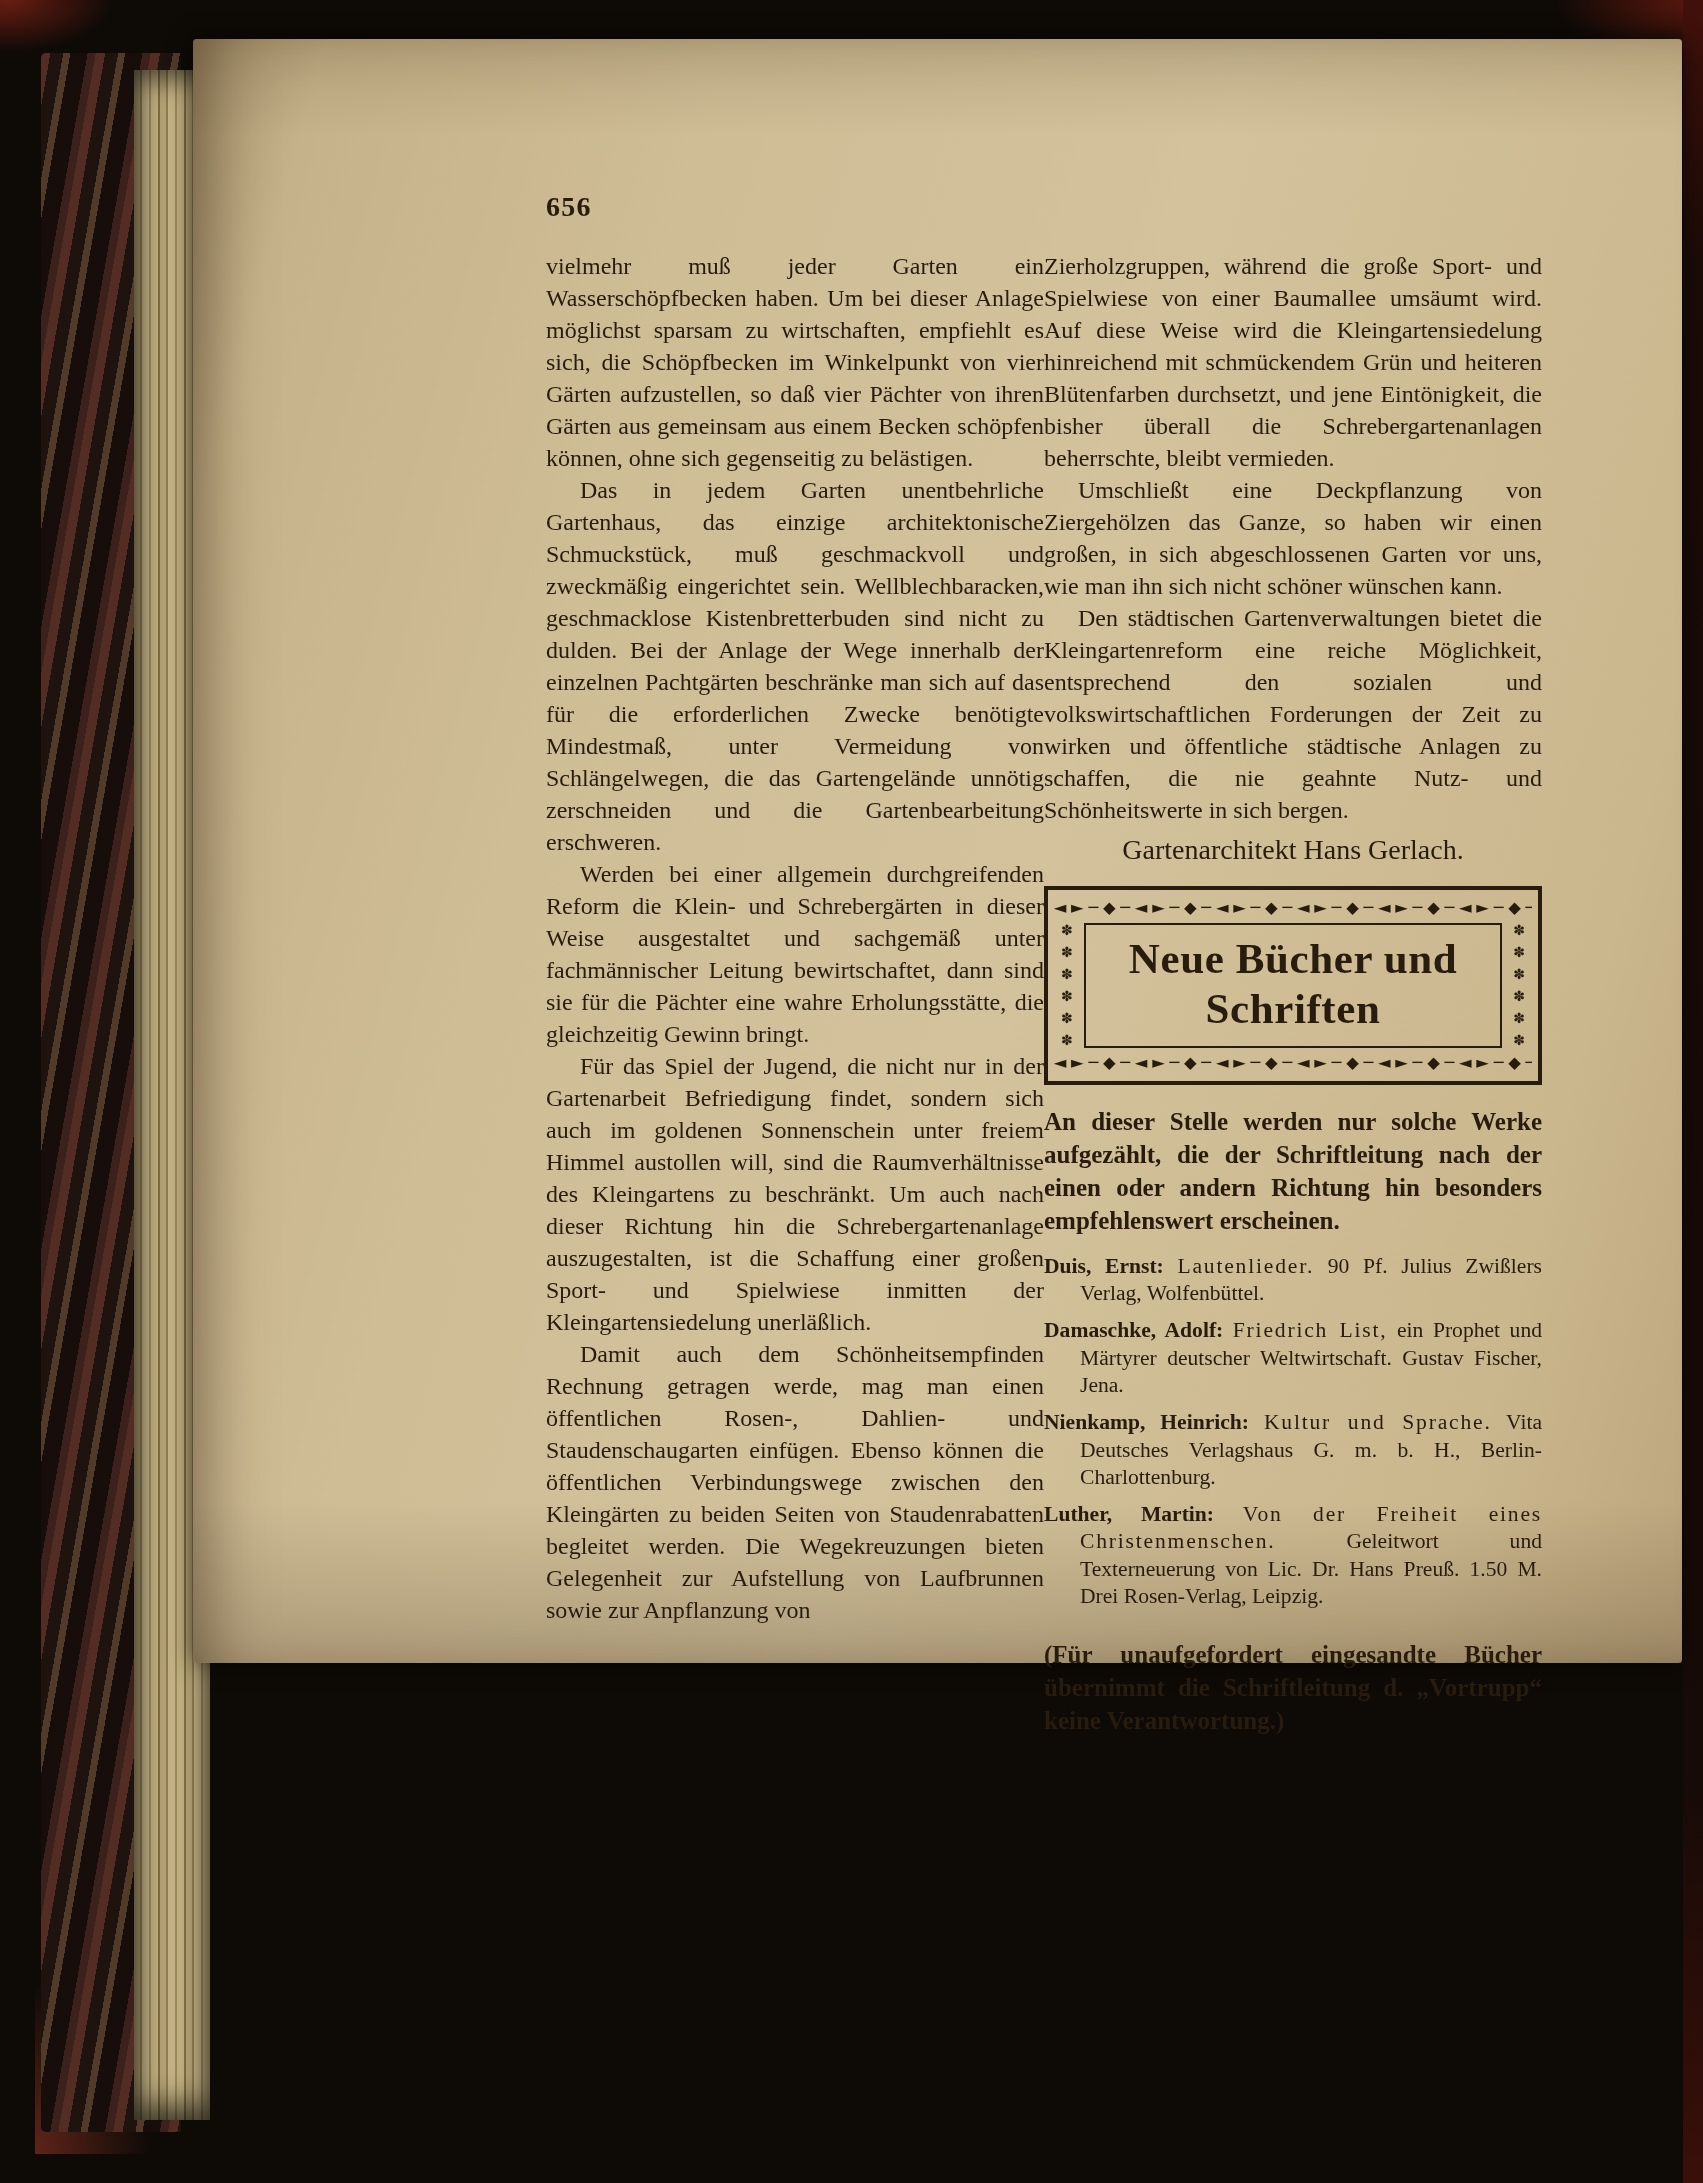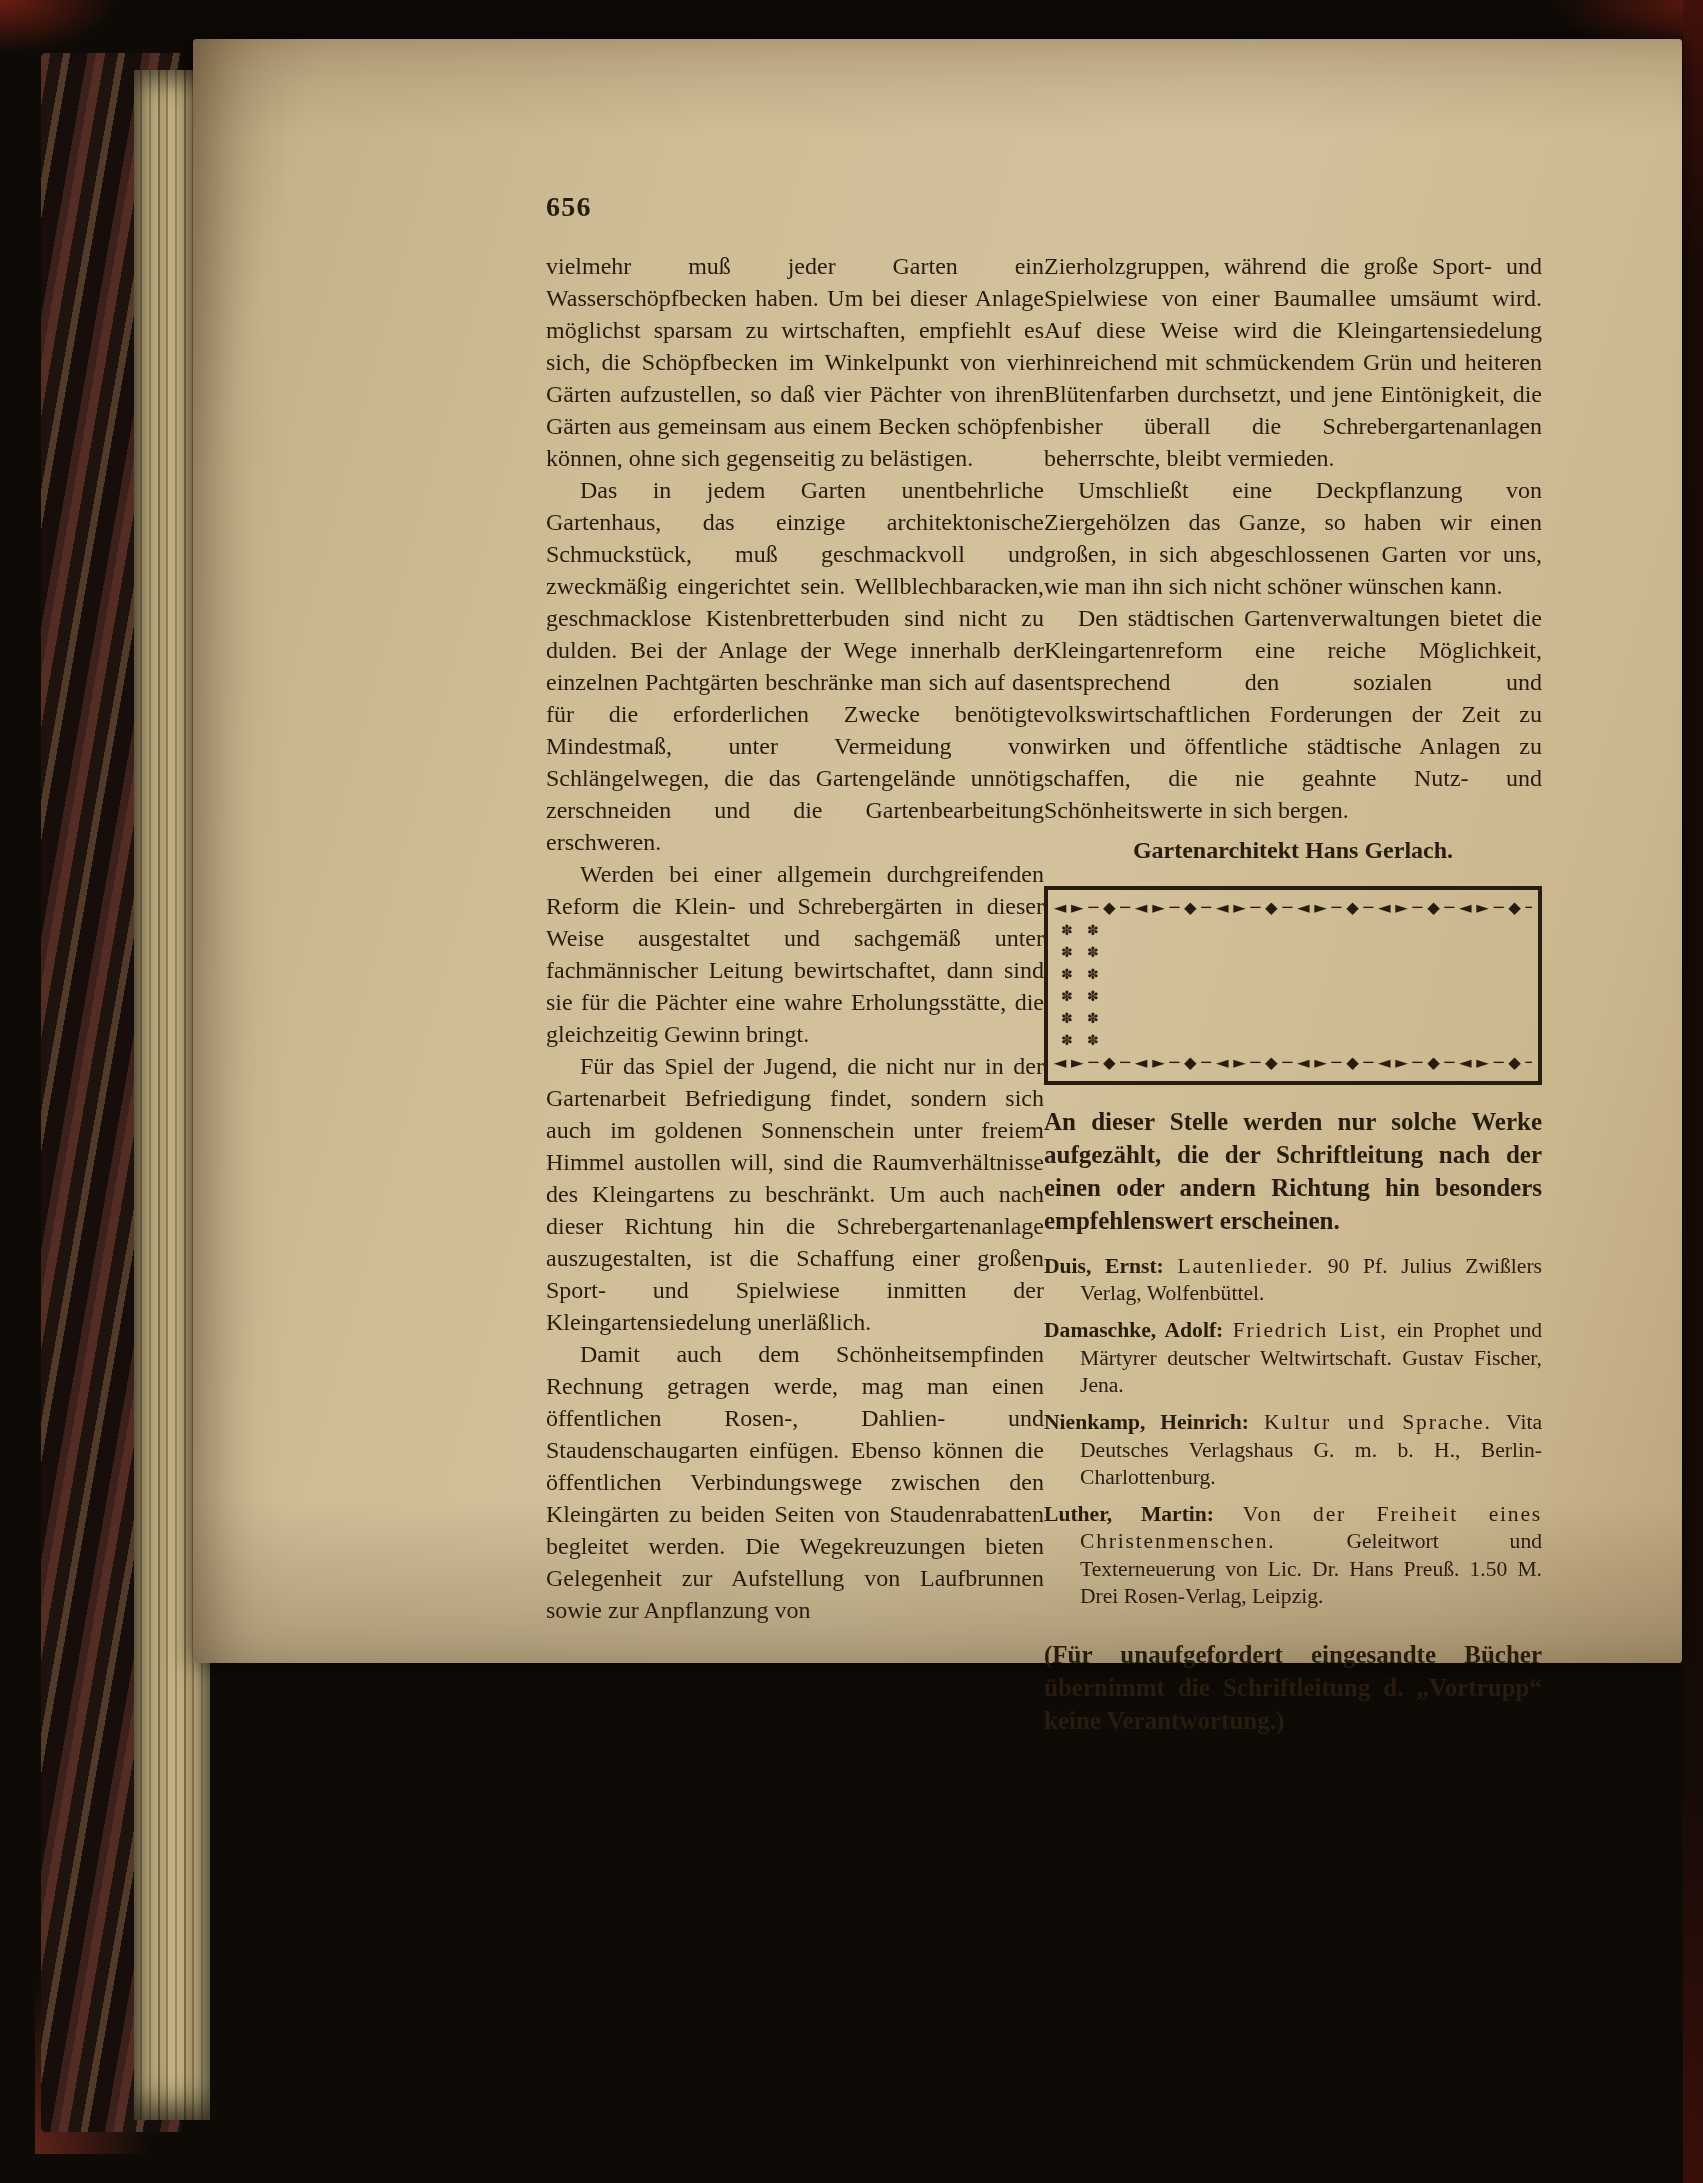--- a/index.html
+++ b/index.html
@@ -57,21 +57,21 @@
 
   .page-number { font-size:28px; font-weight:bold; letter-spacing:1.2px; margin-bottom:27px; }
 
   .columns { display:flex; }
   .col { width:498px; }
 
   p { margin:0; }
   .para { font-size:24px; line-height:32px; text-align:justify; text-indent:34px; }
   .para.no-indent { text-indent:0; }
 
-  .signature { font-size:24px; line-height:32px; font-weight:bold; text-align:center; margin:8.2px 0 20px 0; }
+  .signature { font-size:28px; line-height:32px; font-weight:normal; text-align:center; margin:8.2px 0 20px 0; }
 
   
   .books-box { border:4.1px solid #281c0f; padding:5.8px; margin:3.5px 0 0 0; }
   .box-inner { display:flex; flex-direction:column; }
   .orn { font-family:"DejaVu Sans", sans-serif; color:#281c0f; }
   .orn-row { white-space:nowrap; overflow:hidden; text-align:center; font-size:16.4px; letter-spacing:4.7px; line-height:23.4px; }
   .box-mid { display:flex; align-items:stretch; }
   .orn-side { width:26px; overflow:hidden; text-align:center; font-size:14px; line-height:22px; word-spacing:58px; }
   .title-frame { flex:1; border:2.3px solid #281c0f; margin:3.5px 4.7px; padding:9.3px 5.8px 11.7px 5.8px; }
   .box-title-line { font-size:43px; line-height:50px; font-weight:bold; text-align:center; letter-spacing:0.6px; }
@@ -119,20 +119,24 @@
         <p class="para no-indent">Zierholzgruppen, während die große Sport- und Spielwiese von einer Baumallee umsäumt wird. Auf diese Weise wird die Kleingartensiedelung hinreichend mit schmückendem Grün und heiteren Blütenfarben durchsetzt, und jene Eintönigkeit, die bisher überall die Schrebergartenanlagen beherrschte, bleibt vermieden.</p>
         <p class="para">Umschließt eine Deckpflanzung von Ziergehölzen das Ganze, so haben wir einen großen, in sich abgeschlossenen Garten vor uns, wie man ihn sich nicht schöner wünschen kann.</p>
         <p class="para">Den städtischen Gartenverwaltungen bietet die Kleingartenreform eine reiche Möglichkeit, entsprechend den sozialen und volkswirtschaftlichen Forderungen der Zeit zu wirken und öffentliche städtische Anlagen zu schaffen, die nie geahnte Nutz- und Schönheitswerte in sich bergen.</p>
         <p class="signature">Gartenarchitekt Hans Gerlach.</p>
 
         <div class="books-box">
           <div class="box-inner">
             <div class="orn orn-row">◄►─◆─◄►─◆─◄►─◆─◄►─◆─◄►─◆─◄►─◆─◄►</div>
             <div class="box-mid">
               <div class="orn orn-side">✽ ✽ ✽ ✽ ✽ ✽</div>
+              <div class="title-frame">
+                <div class="box-title-line">Neue Bücher und</div>
+                <div class="box-title-line">Schriften</div>
+              </div>
               <div class="orn orn-side">✽ ✽ ✽ ✽ ✽ ✽</div>
             </div>
             <div class="orn orn-row">◄►─◆─◄►─◆─◄►─◆─◄►─◆─◄►─◆─◄►─◆─◄►</div>
           </div>
         </div>
 
         <p class="notice">An dieser Stelle werden nur solche Werke aufgezählt, die der Schriftleitung nach der einen oder andern Richtung hin besonders empfehlenswert erscheinen.</p>
 
         <div class="book-list">
           <p class="book-entry">

